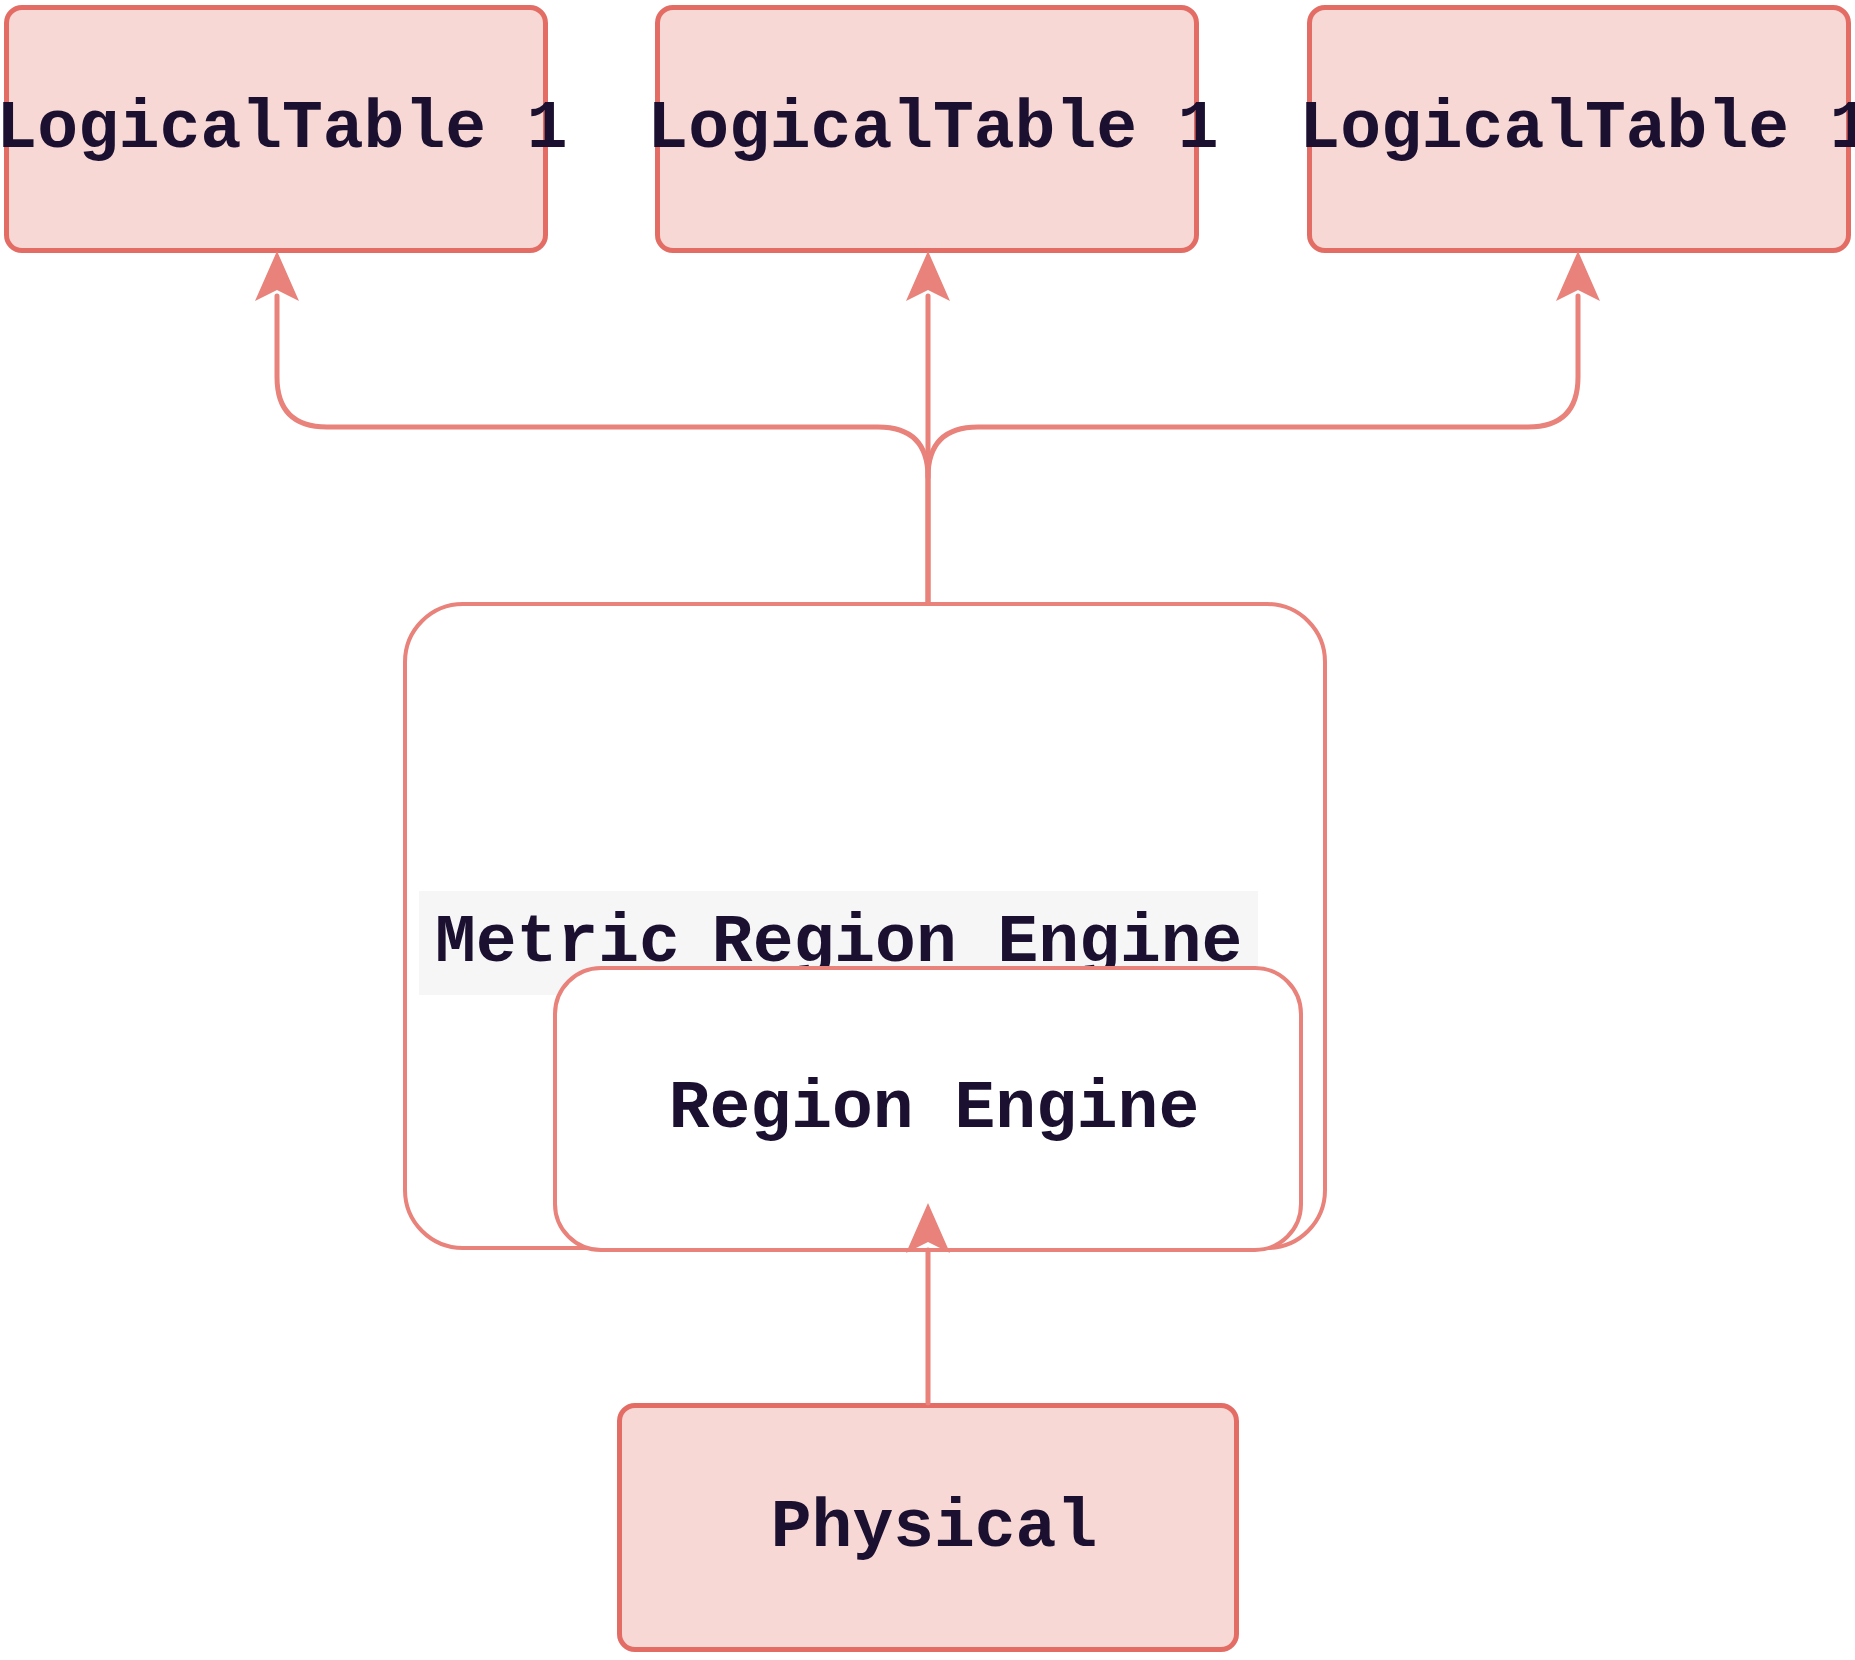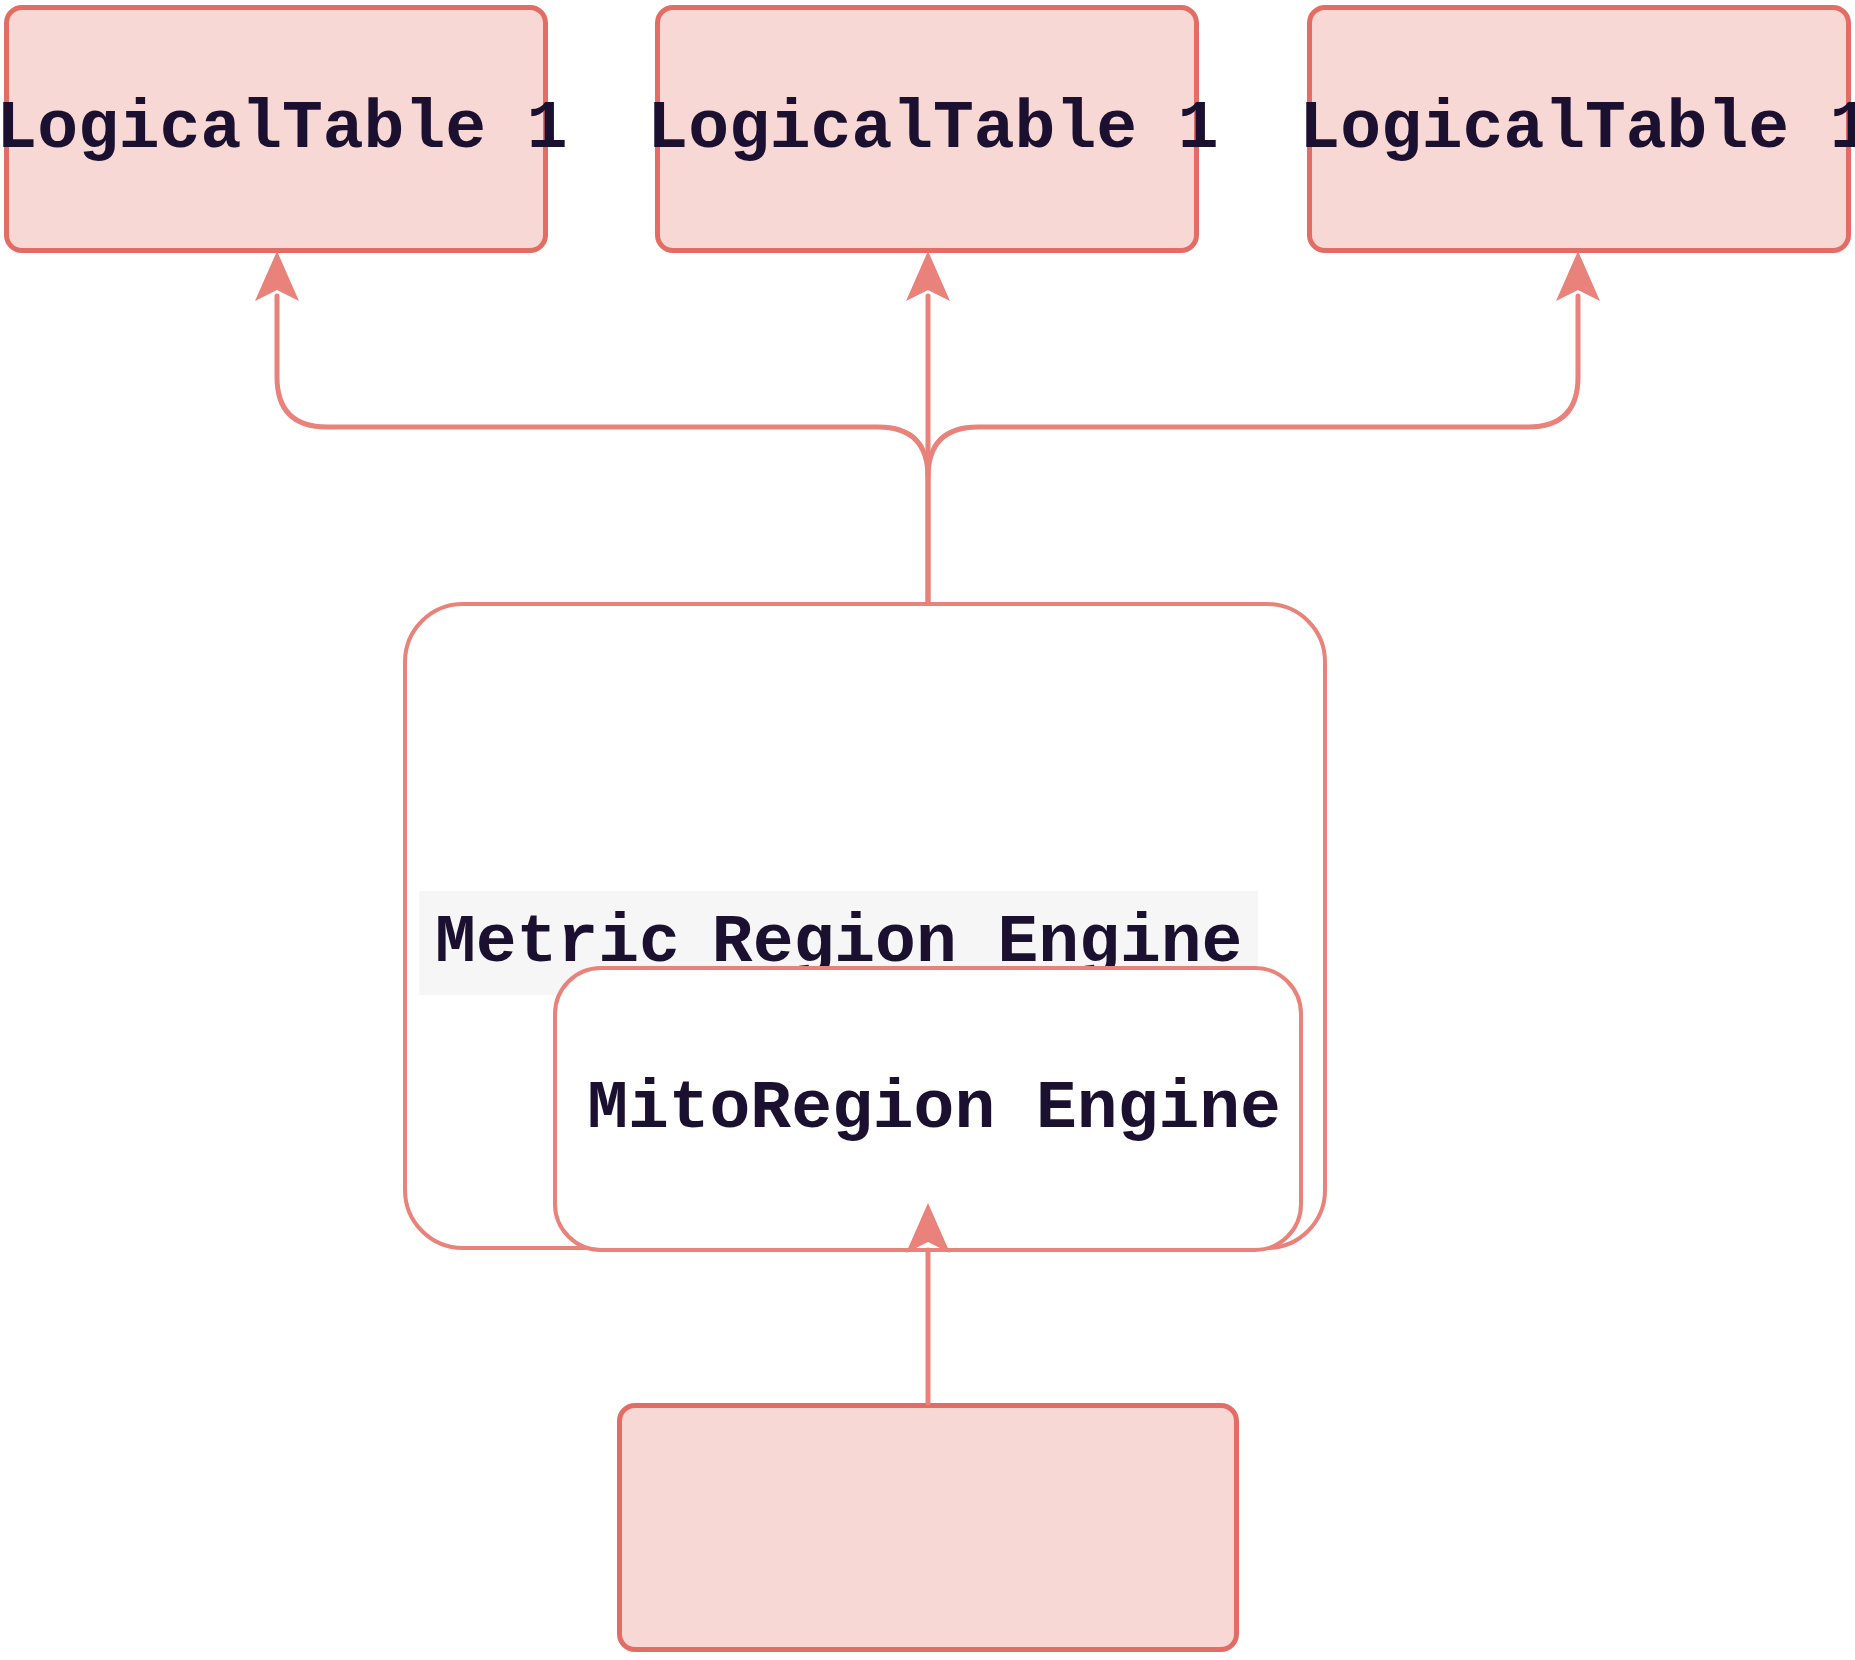--- a/index.html
+++ b/index.html
@@ -94,33 +94,33 @@
     <polygon points="1578,251 1556,301 1578,290 1600,301"></polygon>
     <polygon points="928,1203 906,1253 928,1242 950,1253"></polygon>
   </svg>
 
   <div class="node white metric">
     <span class="line">Metric</span>
     <span class="line">Region Engine</span>
   </div>
 
   <div class="node white mito">
-    <span class="line">Mito</span>
     <span class="line">Region Engine</span>
   </div>
 
   <div class="node pink lt-left">
     <span class="line">Logical</span>
     <span class="line">Table 1</span>
   </div>
   <div class="node pink lt-center">
     <span class="line">Logical</span>
     <span class="line">Table 1</span>
   </div>
   <div class="node pink lt-right">
     <span class="line">Logical</span>
     <span class="line">Table 1</span>
   </div>
 
   <div class="node pink physical">
+    <span class="line">Physical</span>
   </div>
 
 </div>
 
 </body></html>

